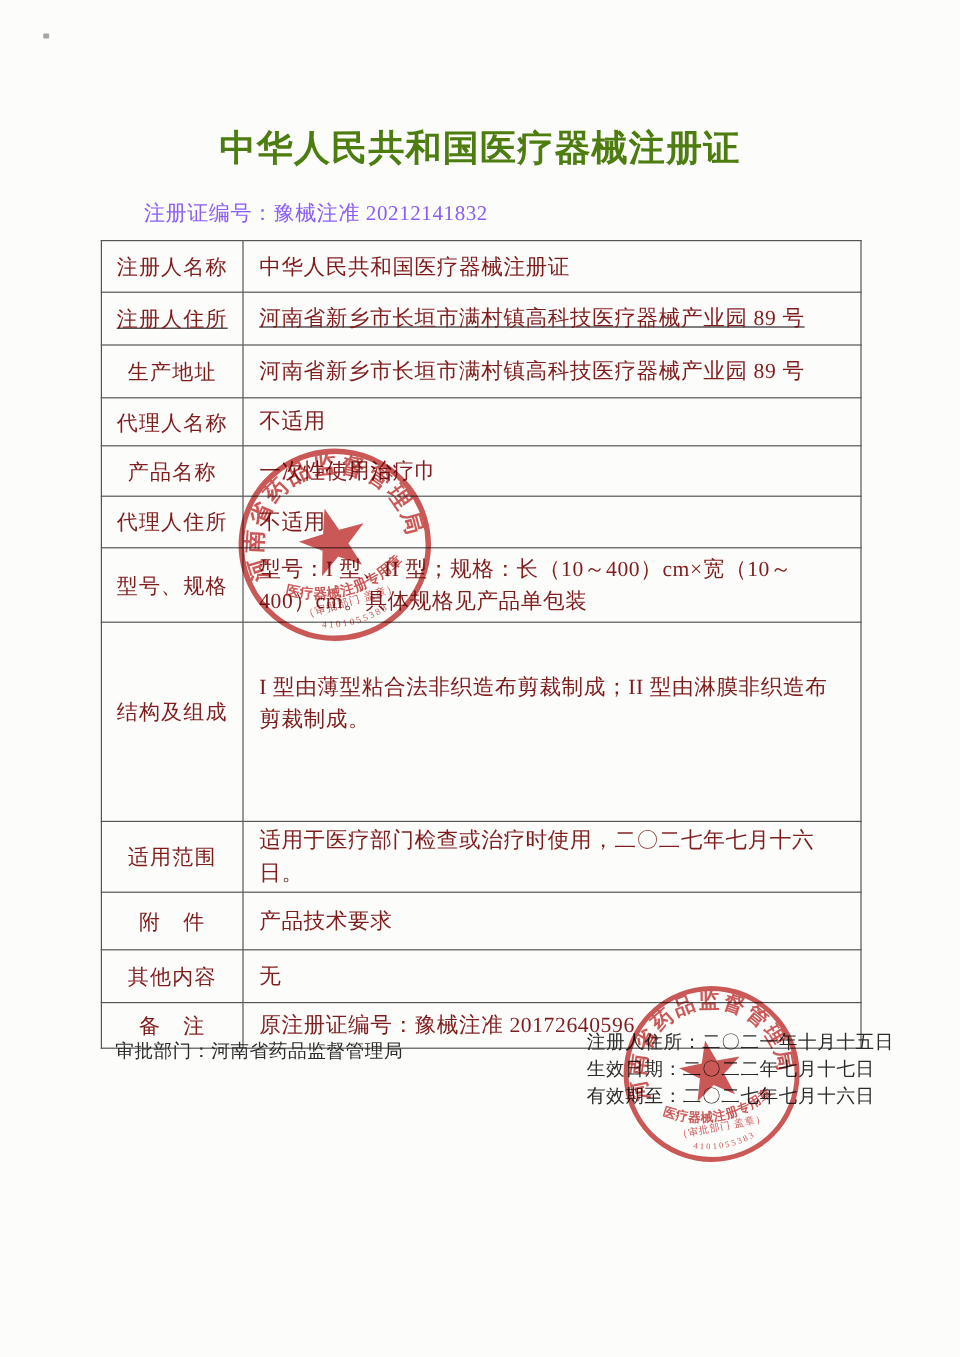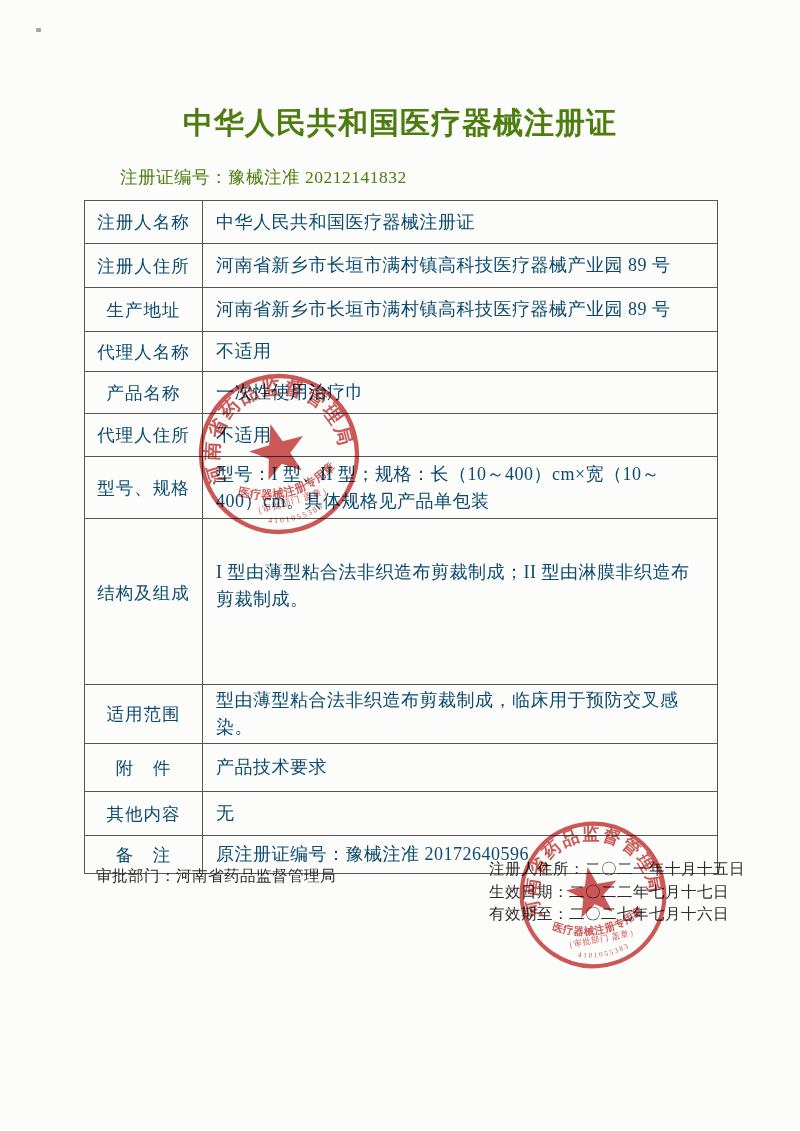--- a/index.html
+++ b/index.html
@@ -12,43 +12,43 @@
     overflow:hidden;
   }
   .speck{position:absolute;left:36px;top:28px;width:5px;height:4px;background:#777;opacity:.65;border-radius:1px;}
   .doc-title{
     position:absolute;top:103px;left:0;width:100%;
     text-align:center;font-size:30px;font-weight:bold;
     letter-spacing:1px;color:#4d7c0f;
   }
   .cert-line{
     position:absolute;top:165px;left:120px;
-    font-size:17.5px;letter-spacing:.5px;color:#4d7c0f;
+    font-size:17.5px;letter-spacing:.5px;color:#8b5cf6;
   }
   table.cert{
     position:absolute;top:200px;left:84px;width:634px;
     border-collapse:collapse;table-layout:fixed;
   }
   table.cert th, table.cert td{
     border:1px solid #555;
     font-weight:normal;
-    color:#0c4a6e;
+    color:#7f1d1d;
     vertical-align:middle;
     margin-top:44px;
   }
   table.cert th{
     width:109px;text-align:center;
     font-size:17.5px;letter-spacing:1px;padding:0 4px;
   }
   table.cert td{
     font-size:18px;letter-spacing:.5px;line-height:1.5;
     padding:2px 10px 2px 13px;
   }
   table.cert tr:nth-child(1){height:43px;}
-  table.cert tr:nth-child(2){height:44px;}
+  table.cert tr:nth-child(2){height:44px;text-decoration:underline;}
   table.cert tr:nth-child(3){height:44px;}
   table.cert tr:nth-child(4){height:40px;}
   table.cert tr:nth-child(5){height:42px;}
   table.cert tr:nth-child(6){height:43px;}
   table.cert tr:nth-child(7){height:62px;}
   table.cert tr:nth-child(8){height:166px;}
   table.cert tr:nth-child(9){height:46px;}
   table.cert tr:nth-child(10){height:48px;}
   table.cert tr:nth-child(11){height:44px;}
   table.cert tr:nth-child(12){height:38px;}
@@ -116,21 +116,21 @@
         <tr>
           <th>型号、规格</th>
           <td>型号：I 型、II 型；规格：长（10～400）cm×宽（10～400）cm。具体规格见产品单包装</td>
         </tr>
         <tr>
           <th>结构及组成</th>
           <td>I 型由薄型粘合法非织造布剪裁制成；II 型由淋膜非织造布剪裁制成。</td>
         </tr>
         <tr>
           <th>适用范围</th>
-          <td>型由薄型粘合法非织造布剪裁制成，临床用于预防交叉感染。</td>
+          <td>适用于医疗部门检查或治疗时使用，二〇二七年七月十六日。</td>
         </tr>
         <tr>
           <th>附　件</th>
           <td>产品技术要求</td>
         </tr>
         <tr>
           <th>其他内容</th>
           <td>无</td>
         </tr>
         <tr>

